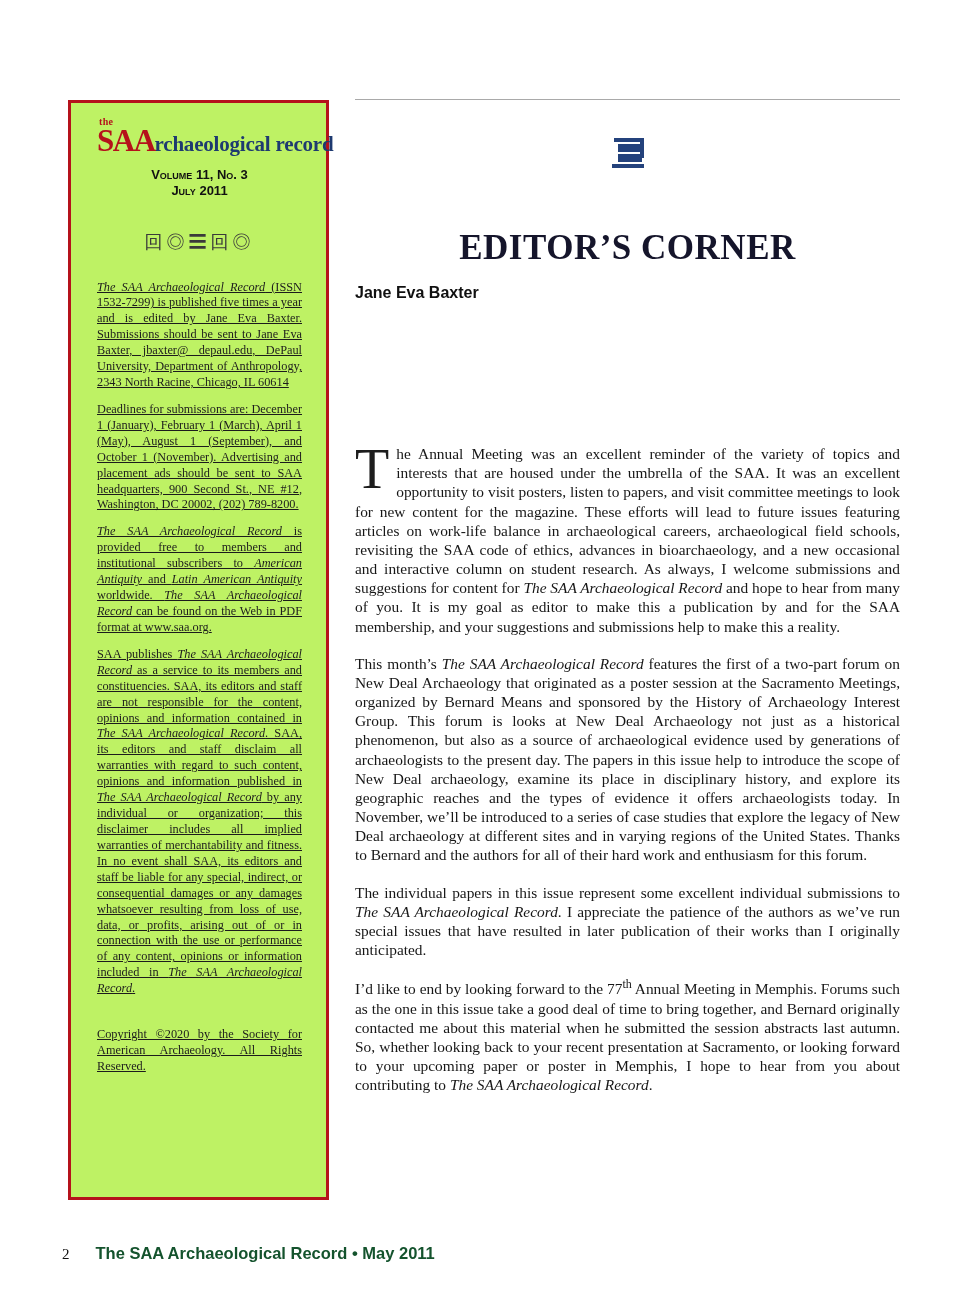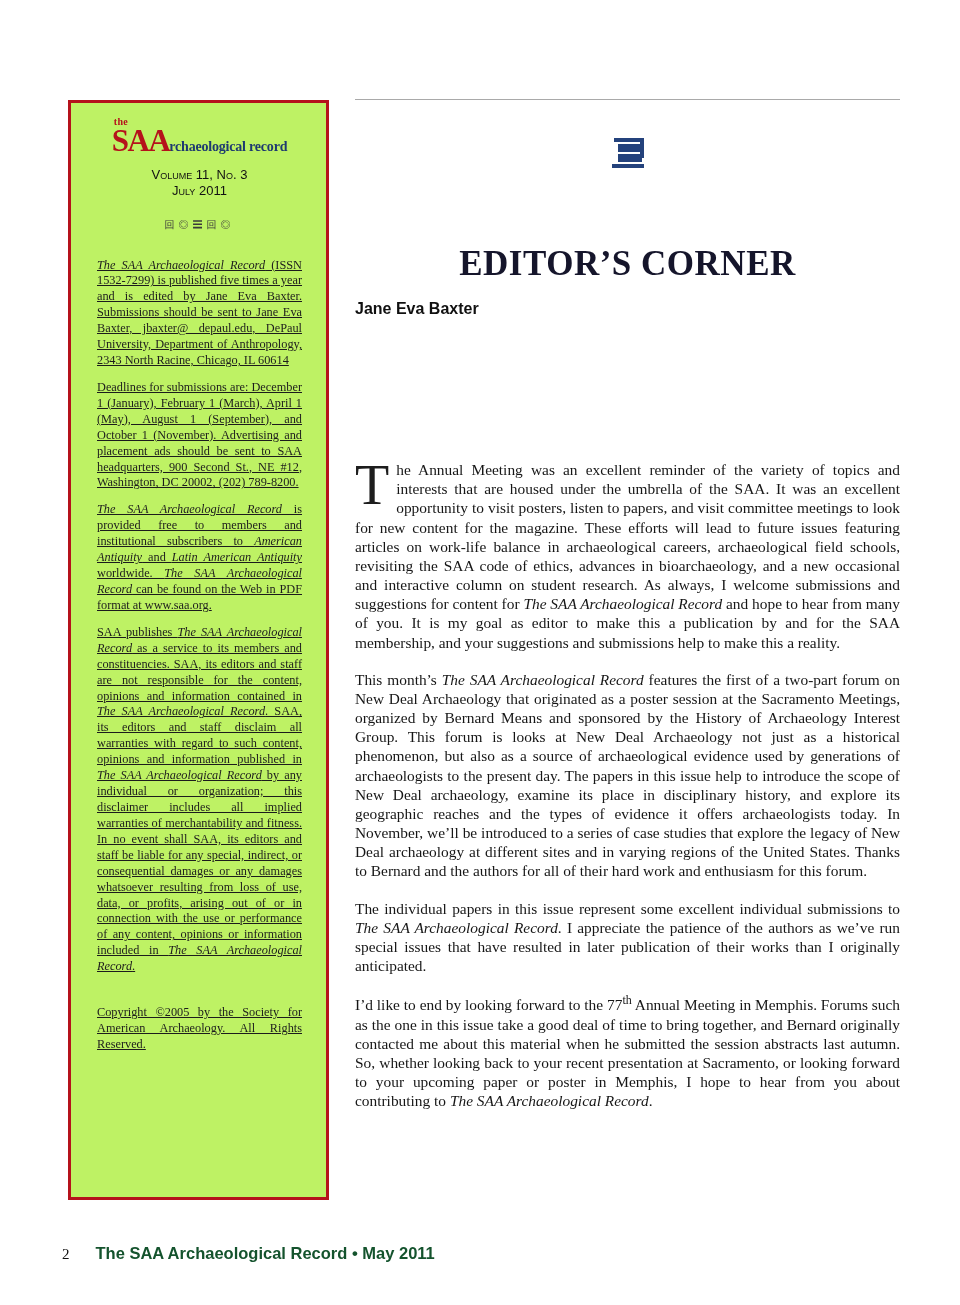--- a/index.html
+++ b/index.html
@@ -41,47 +41,47 @@
     color: #b5121b;
     letter-spacing: 0.3px;
   }
   .logo-saa {
     font-size: 31px;
     font-weight: 700;
     color: #b5121b;
     letter-spacing: -1.5px;
   }
   .logo-rest {
-    font-size: 14px;
+    font-size: 21px;
     font-weight: 700;
     color: #1e3a70;
     letter-spacing: -0.2px;
   }
   .tagline {
     margin-top: 15px;
     text-align: center;
     font-style: italic;
     font-size: 12.6px;
     line-height: 1.3;
     color: #1a1a1a;
   }
   .volume-line, .date-line {
     text-align: center;
     font-family: "Liberation Sans", sans-serif;
     font-variant: small-caps;
-    font-weight: 400;
+    font-weight: 700;
     font-size: 13px;
     color: #111;
     line-height: 1.25;
   }
   .volume-line { margin-top: 8px; }
   .ornament {
-    margin-top: 18px;
-    text-align: center;
-    font-size: 10px;
+    margin-top: 30px;
+    text-align: center;
+    font-size: 18px;
     letter-spacing: 4px;
     color: #3a3a3a;
   }
   .fineprint { margin-top: 26px; }
   .fineprint p {
     font-size: 12.3px;
     line-height: 1.295;
     text-align: justify;
     color: #1c1c1c;
     margin-bottom: 11px;
@@ -101,21 +101,21 @@
     border-top: 1px solid #a9a9a9;
     height: 0;
   }
   .seal {
     width: 40px;
     height: 40px;
     margin: 32px auto 0 auto;
     display: block;
   }
   .section-title {
-    margin-top: 72px;
+    margin-top: 56px;
     text-align: center;
     font-family: "Liberation Serif", serif;
     font-weight: 700;
     font-size: 35px;
     letter-spacing: 0.5px;
     color: #15152b;
   }
   .author-byline {
     margin-top: 16px;
     text-align: left;
@@ -173,21 +173,21 @@
       <span class="logo-saa-wrap"><span class="logo-the">the</span><span class="logo-saa">SAA</span></span><span class="logo-rest">rchaeological record</span>
     </div>
     <div class="volume-line">Volume 11, No. 3</div>
     <div class="date-line">July 2011</div>
     <div class="ornament">回◎☰回◎</div>
     <div class="fineprint">
       <p><i>The SAA Archaeological Record</i> (ISSN 1532-7299) is published five times a year and is edited by Jane Eva Baxter. Submissions should be sent to Jane Eva Baxter, jbaxter@ depaul.edu, DePaul University, Department of Anthropology, 2343 North Racine, Chicago, IL 60614</p>
       <p>Deadlines for submissions are: December 1 (January), February 1 (March), April 1 (May), August 1 (September), and October 1 (November). Advertising and placement ads should be sent to SAA headquarters, 900 Second St., NE #12, Washington, DC 20002, (202) 789-8200.</p>
       <p><i>The SAA Archaeological Record</i> is provided free to members and institutional subscribers to <i>American Antiquity</i> and <i>Latin American Antiquity</i> worldwide. <i>The SAA Archaeological Record</i> can be found on the Web in PDF format at www.saa.org.</p>
       <p>SAA publishes <i>The SAA Archaeological Record</i> as a service to its members and constituencies. SAA, its editors and staff are not responsible for the content, opinions and information contained in <i>The SAA Archaeological Record</i>. SAA, its editors and staff disclaim all warranties with regard to such content, opinions and information published in <i>The SAA Archaeological Record</i> by any individual or organization; this disclaimer includes all implied warranties of merchantability and fitness. In no event shall SAA, its editors and staff be liable for any special, indirect, or consequential damages or any damages whatsoever resulting from loss of use, data, or profits, arising out of or in connection with the use or performance of any content, opinions or information included in <i>The SAA Archaeological Record</i>.</p>
-      <p class="copyright">Copyright ©2005 by the Society for American Archaeology. All Rights Reserved.</p>
+      <p class="copyright">Copyright ©2020 by the Society for American Archaeology. All Rights Reserved.</p>
     </div>
   </aside>
 
   <main class="main-col">
     <hr class="top-rule">
     <svg class="seal" viewBox="0 0 40 40" aria-hidden="true">
       <g fill="none" stroke="#24427c" stroke-width="4">
         <path d="M6 8 H34 V14 H12 V18 H34 V24 H12 V28 H34"></path>
       </g>
       <rect x="4" y="32" width="32" height="4" fill="#24427c"></rect>

